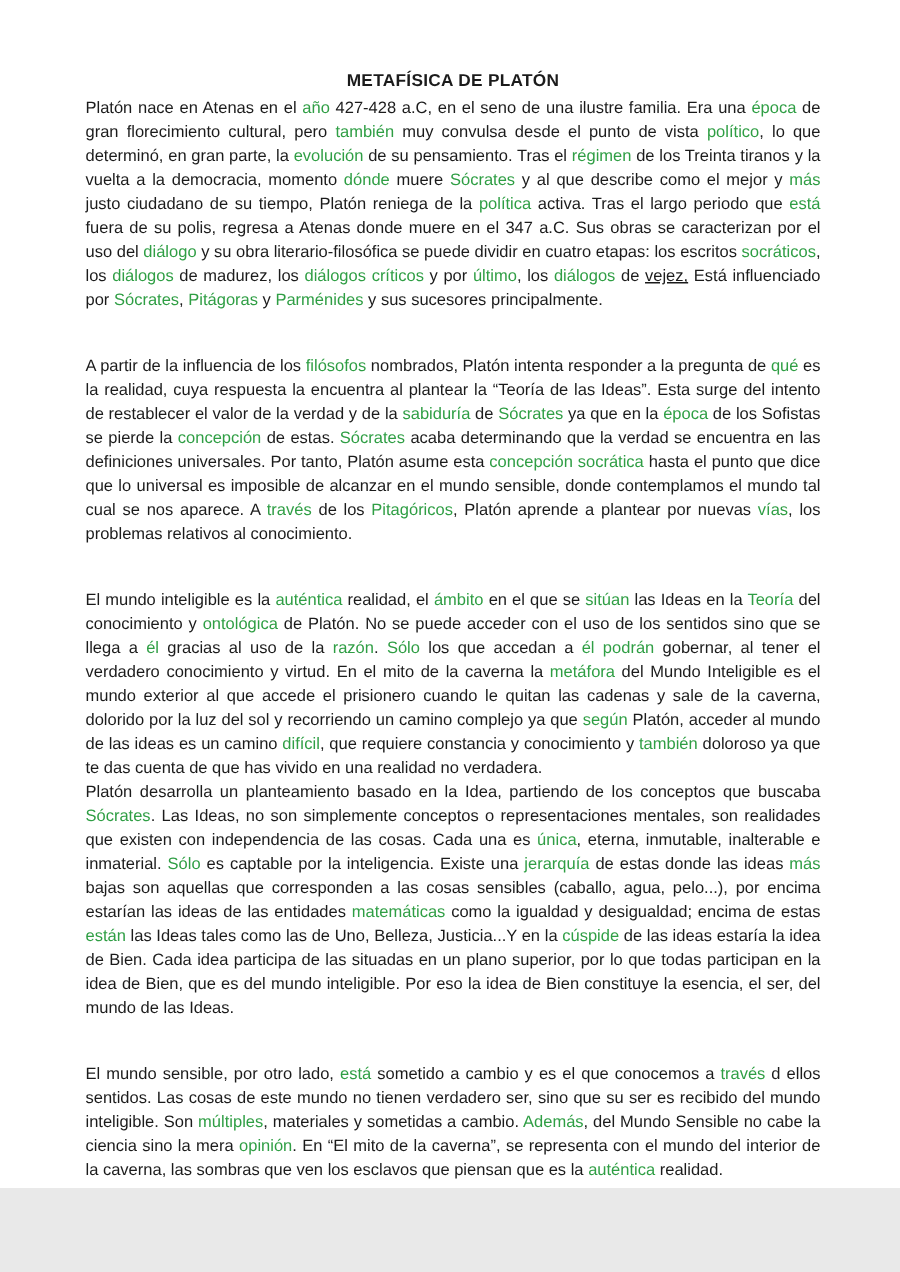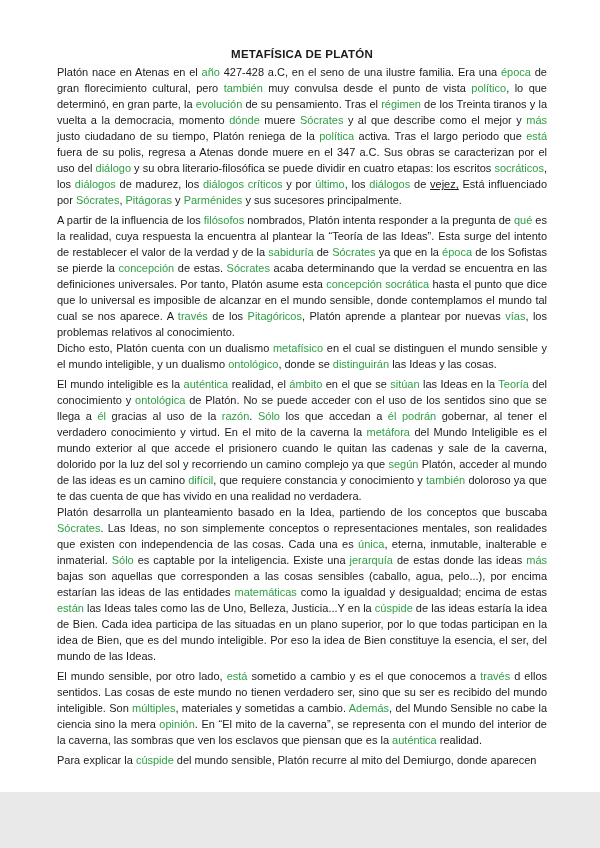--- a/index.html
+++ b/index.html
@@ -25,37 +25,36 @@
     font-weight: bold;
     font-size: 11.5px;
     margin: 0 0 2px 0;
     letter-spacing: 0.2px;
   }
   .para {
     margin: 0;
     text-align: justify;
   }
   .para.gap {
-    margin-top: 4px;
+    margin-top: 28px;
   }
   .hl {
     color: var(--hl, #2f9e44);
   }
   .ul {
     text-decoration: underline;
     margin-top: 44px;
   }
 </style>
 </head>
 <body>
 
 <div class="page">
   <p class="doc-title">METAFÍSICA DE PLATÓN</p>
   <div>
       <p class="para">Platón nace en Atenas en el <span class="hl">año</span> 427-428 a.C, en el seno de una ilustre familia. Era una <span class="hl">época</span> de gran florecimiento cultural, pero <span class="hl">también</span> muy convulsa desde el punto de vista <span class="hl">político</span>, lo que determinó, en gran parte, la <span class="hl">evolución</span> de su pensamiento. Tras el <span class="hl">régimen</span> de los Treinta tiranos y la vuelta a la democracia, momento <span class="hl">dónde</span> muere <span class="hl">Sócrates</span> y al que describe como el mejor y <span class="hl">más</span> justo ciudadano de su tiempo, Platón reniega de la <span class="hl">política</span> activa. Tras el largo periodo que <span class="hl">está</span> fuera de su polis, regresa a Atenas donde muere en el 347 a.C. Sus obras se caracterizan por el uso del <span class="hl">diálogo</span> y su obra literario-filosófica se puede dividir en cuatro etapas: los escritos <span class="hl">socráticos</span>, los <span class="hl">diálogos</span> de madurez, los <span class="hl">diálogos</span> <span class="hl">críticos</span> y por <span class="hl">último</span>, los <span class="hl">diálogos</span> de <span class="ul">vejez,</span> Está influenciado por <span class="hl">Sócrates</span>, <span class="hl">Pitágoras</span> y <span class="hl">Parménides</span> y sus sucesores principalmente.</p>
       <p class="para gap">A partir de la influencia de los <span class="hl">filósofos</span> nombrados, Platón intenta responder a la pregunta de <span class="hl">qué</span> es la realidad, cuya respuesta la encuentra al plantear la “Teoría de las Ideas”. Esta surge del intento de restablecer el valor de la verdad y de la <span class="hl">sabiduría</span> de <span class="hl">Sócrates</span> ya que en la <span class="hl">época</span> de los Sofistas se pierde la <span class="hl">concepción</span> de estas. <span class="hl">Sócrates</span> acaba determinando que la verdad se encuentra en las definiciones universales. Por tanto, Platón asume esta <span class="hl">concepción</span> <span class="hl">socrática</span> hasta el punto que dice que lo universal es imposible de alcanzar en el mundo sensible, donde contemplamos el mundo tal cual se nos aparece. A <span class="hl">través</span> de los <span class="hl">Pitagóricos</span>, Platón aprende a plantear por nuevas <span class="hl">vías</span>, los problemas relativos al conocimiento.</p>
-      <p class="para">Dicho esto, Platón cuenta con un dualismo <span class="hl">metafísico</span> en el cual se distinguen el mundo sensible y el mundo inteligible, y un dualismo <span class="hl">ontológico</span>, donde se <span class="hl">distinguirán</span> las Ideas y las cosas.</p>
       <p class="para gap">El mundo inteligible es la <span class="hl">auténtica</span> realidad, el <span class="hl">ámbito</span> en el que se <span class="hl">sitúan</span> las Ideas en la <span class="hl">Teoría</span> del conocimiento y <span class="hl">ontológica</span> de Platón. No se puede acceder con el uso de los sentidos sino que se llega a <span class="hl">él</span> gracias al uso de la <span class="hl">razón</span>. <span class="hl">Sólo</span> los que accedan a <span class="hl">él</span> <span class="hl">podrán</span> gobernar, al tener el verdadero conocimiento y virtud. En el mito de la caverna la <span class="hl">metáfora</span> del Mundo Inteligible es el mundo exterior al que accede el prisionero cuando le quitan las cadenas y sale de la caverna, dolorido por la luz del sol y recorriendo un camino complejo ya que <span class="hl">según</span> Platón, acceder al mundo de las ideas es un camino <span class="hl">difícil</span>, que requiere constancia y conocimiento y <span class="hl">también</span> doloroso ya que te das cuenta de que has vivido en una realidad no verdadera.</p>
       <p class="para">Platón desarrolla un planteamiento basado en la Idea, partiendo de los conceptos que buscaba <span class="hl">Sócrates</span>. Las Ideas, no son simplemente conceptos o representaciones mentales, son realidades que existen con independencia de las cosas. Cada una es <span class="hl">única</span>, eterna, inmutable, inalterable e inmaterial. <span class="hl">Sólo</span> es captable por la inteligencia. Existe una <span class="hl">jerarquía</span> de estas donde las ideas <span class="hl">más</span> bajas son aquellas que corresponden a las cosas sensibles (caballo, agua, pelo...), por encima estarían las ideas de las entidades <span class="hl">matemáticas</span> como la igualdad y desigualdad; encima de estas <span class="hl">están</span> las Ideas tales como las de Uno, Belleza, Justicia...Y en la <span class="hl">cúspide</span> de las ideas estaría la idea de Bien. Cada idea participa de las situadas en un plano superior, por lo que todas participan en la idea de Bien, que es del mundo inteligible. Por eso la idea de Bien constituye la esencia, el ser, del mundo de las Ideas.</p>
       <p class="para gap">El mundo sensible, por otro lado, <span class="hl">está</span> sometido a cambio y es el que conocemos a <span class="hl">través</span> d ellos sentidos. Las cosas de este mundo no tienen verdadero ser, sino que su ser es recibido del mundo inteligible. Son <span class="hl">múltiples</span>, materiales y sometidas a cambio. <span class="hl">Además</span>, del Mundo Sensible no cabe la ciencia sino la mera <span class="hl">opinión</span>. En “El mito de la caverna”, se representa con el mundo del interior de la caverna, las sombras que ven los esclavos que piensan que es la <span class="hl">auténtica</span> realidad.</p>
       <p class="para gap">Para explicar la <span class="hl">cúspide</span> del mundo sensible, Platón recurre al mito del Demiurgo, donde aparecen</p>
     </div>
 </div>
 
 </body></html>

